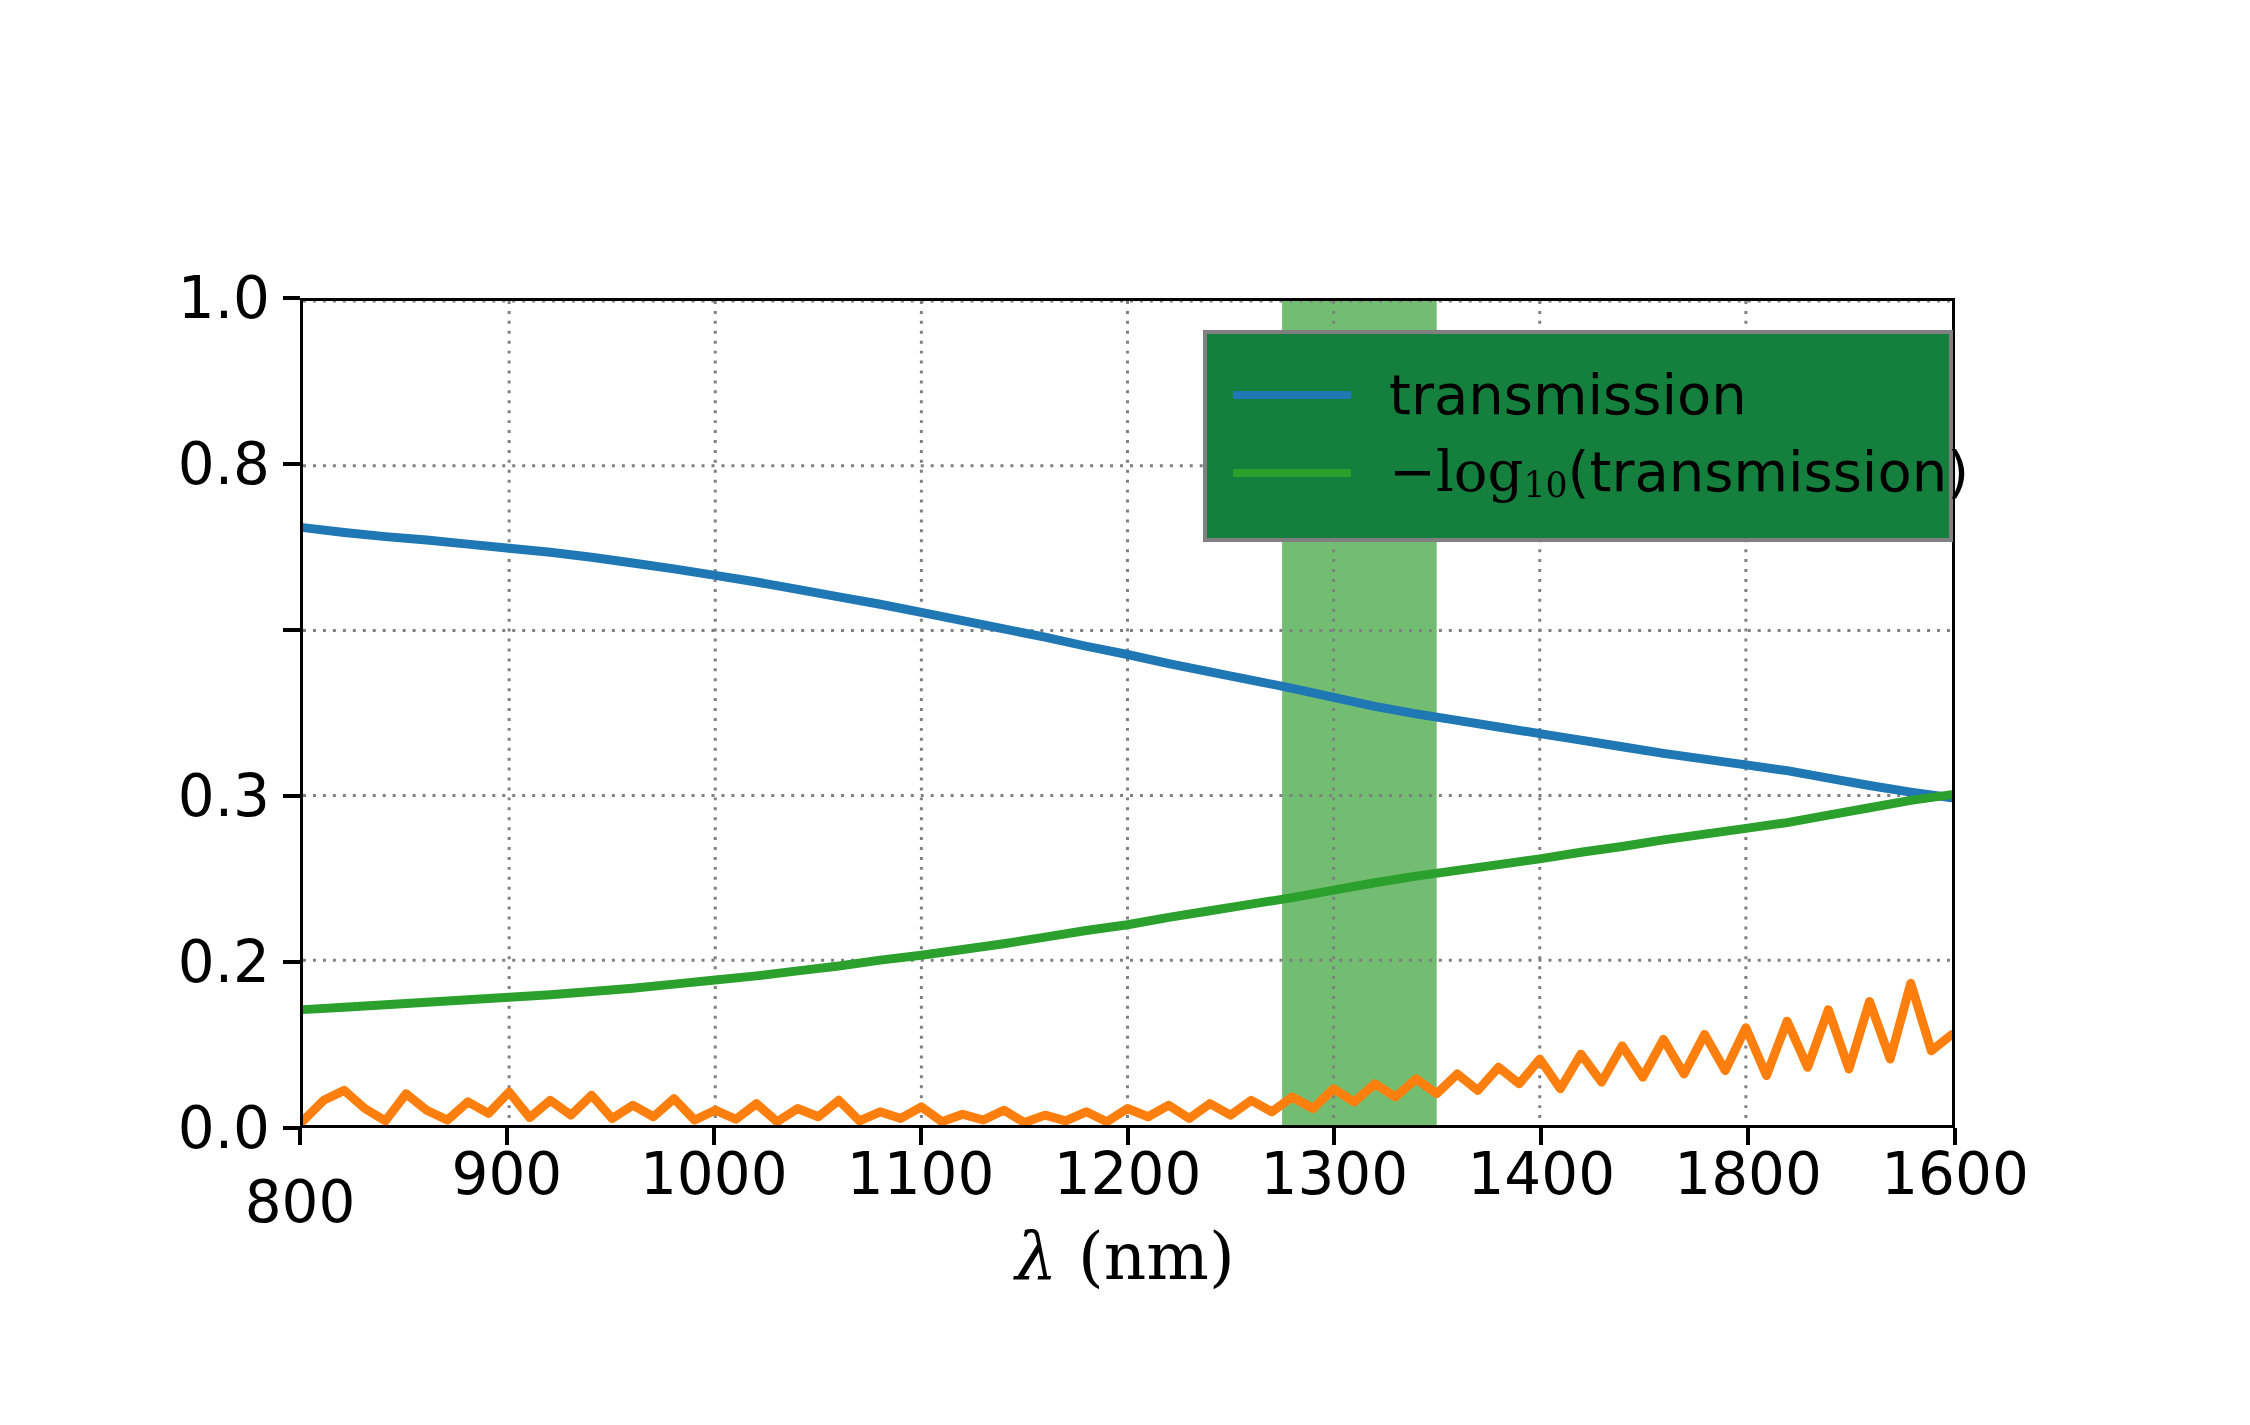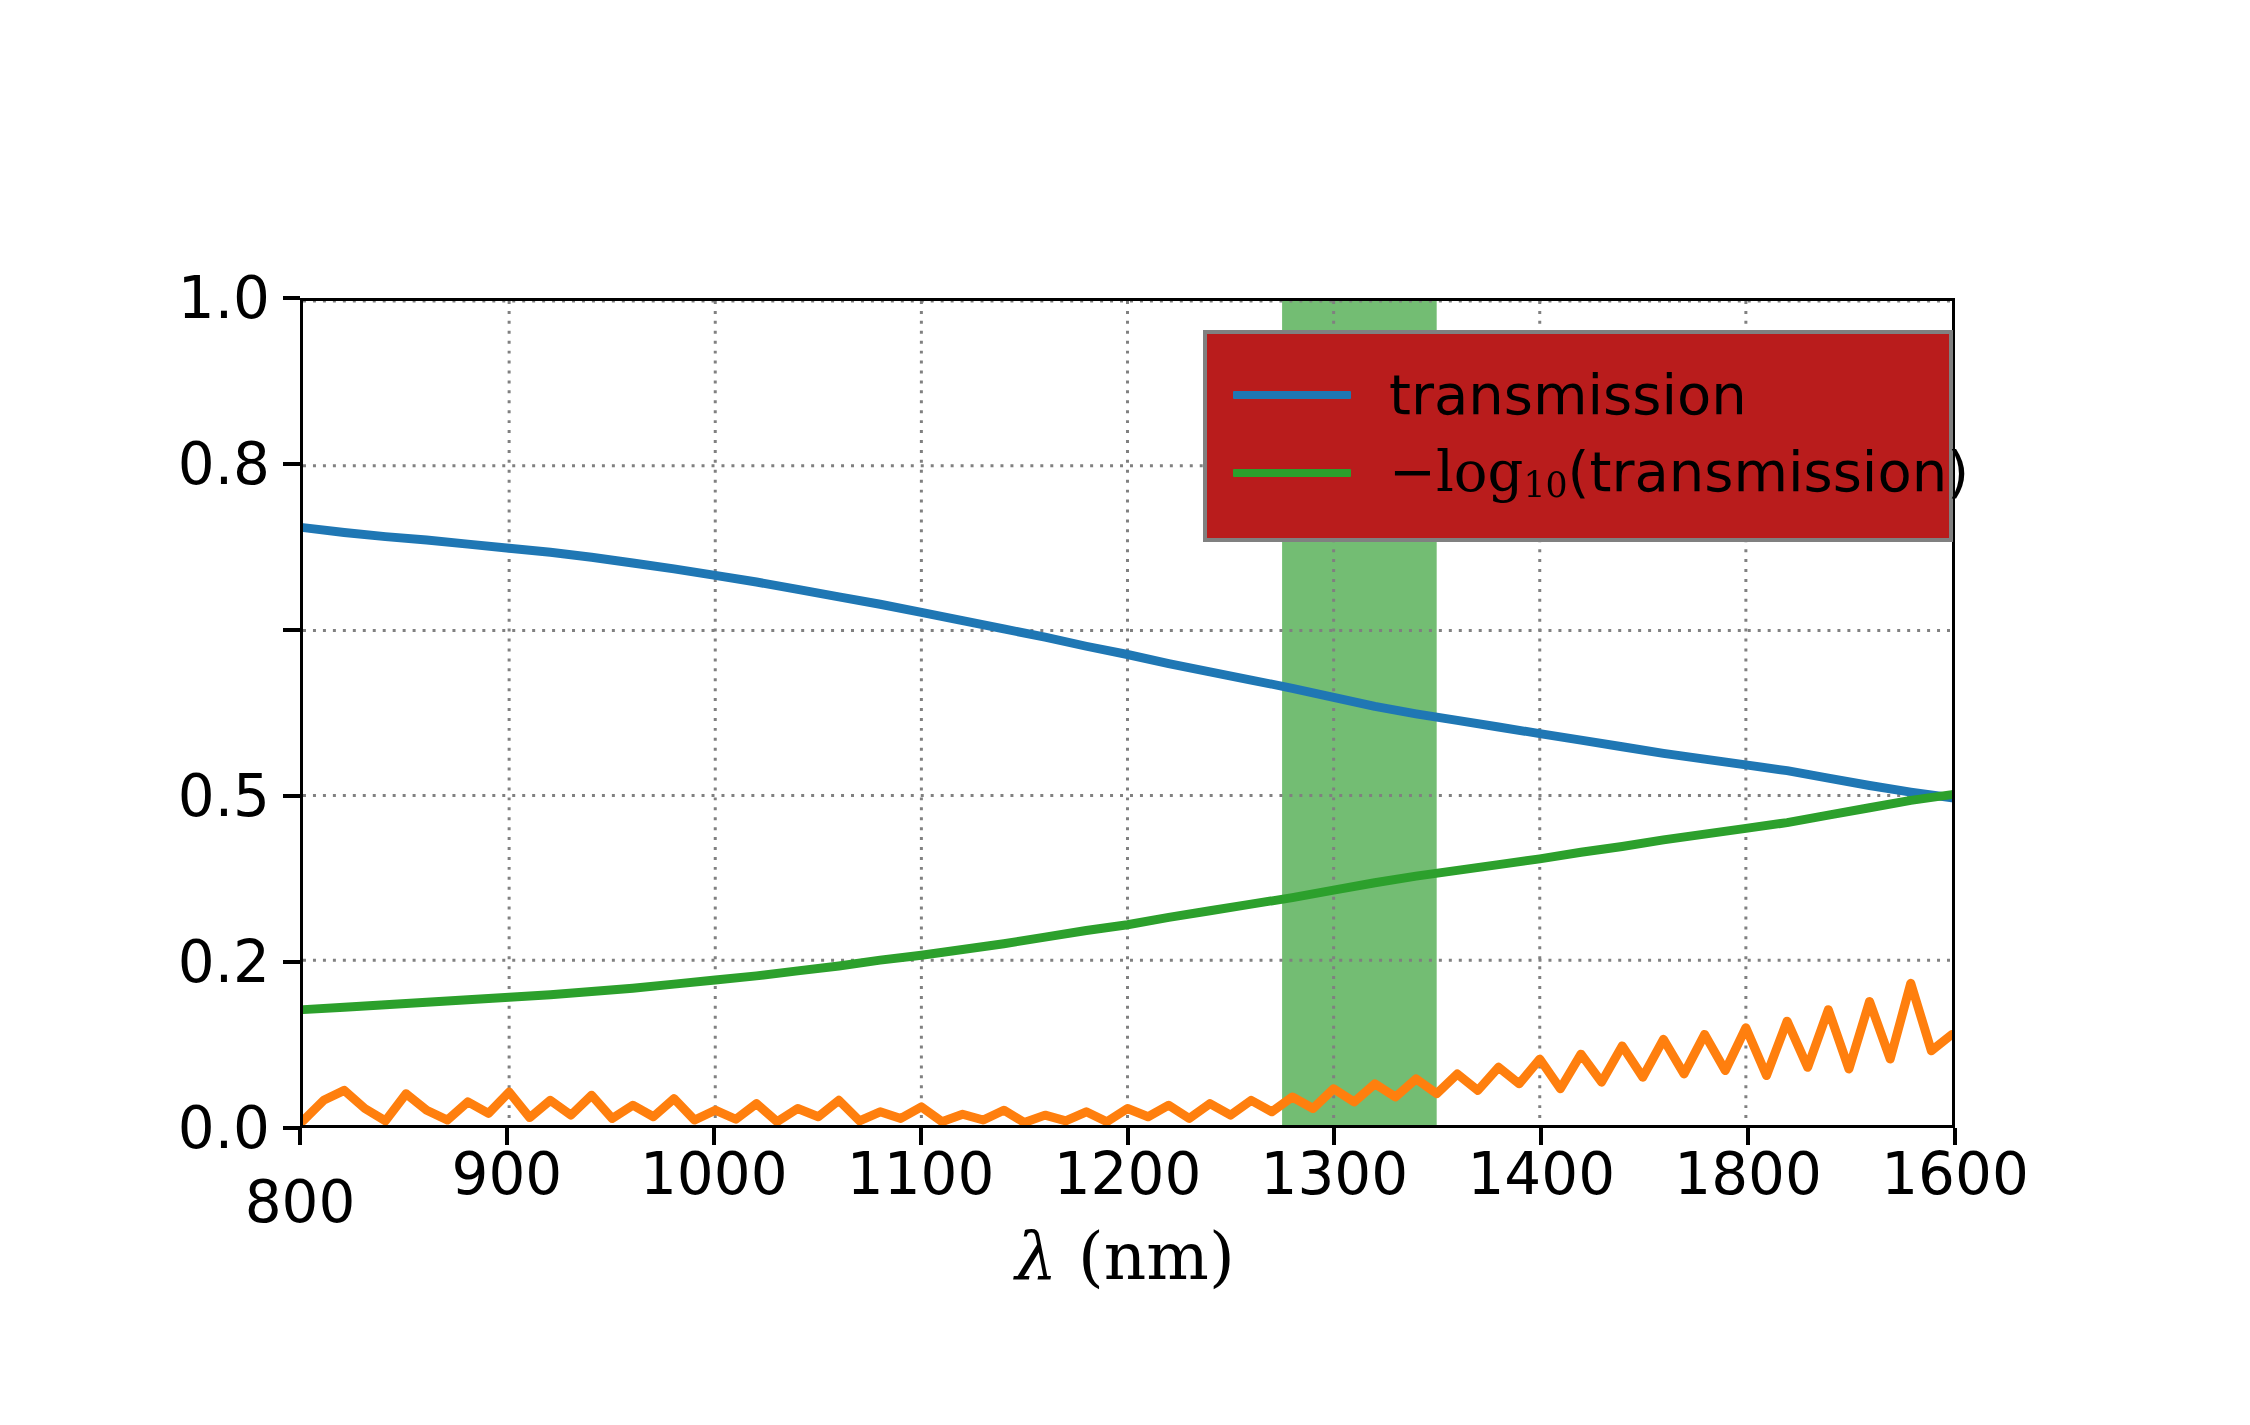--- a/index.html
+++ b/index.html
@@ -62,21 +62,21 @@
     font-family:"DejaVu Serif",serif;
   }
   #xlabel .lam{font-style:italic;font-family:"DejaVu Serif",serif;}
 
   
   #legend{
     position:absolute;
     left:1203px; top:330px;
     width:750px;
     border:4px solid #808080;
-    background:#b91c1c;
+    background:#15803d;
     box-sizing:border-box;
     padding:22px 26px 26px 26px;
   }
   .legend-row{
     display:flex;
     align-items:center;
     height:78px;
   }
   .legend-swatch{
     width:118px;height:8px;
@@ -144,21 +144,21 @@
     <div class="legend-row">
       <span class="legend-swatch" id="sw2" style="background: rgb(44, 160, 44);"></span>
       <span class="legend-text mathlabel" id="mathleg">−log<sub>10</sub><span class="mi">(transmission)</span></span>
     </div>
   </div>
 
 <div class="ytick-label" style="top: 1128px;">0.0</div>
     <div class="tickmark-y" style="top: 1128px;"></div>
     <div class="ytick-label" style="top: 962px;">0.2</div>
     <div class="tickmark-y" style="top: 962px;"></div>
-    <div class="ytick-label" style="top: 796px;">0.5</div>
+    <div class="ytick-label" style="top: 796px;">0.3</div>
     <div class="tickmark-y" style="top: 796px;"></div>
     <div class="tickmark-y" style="top: 630px;"></div>
     <div class="ytick-label" style="top: 464px;">0.8</div>
     <div class="tickmark-y" style="top: 464px;"></div>
     <div class="ytick-label" style="top: 298px;">1.0</div>
     <div class="tickmark-y" style="top: 298px;"></div>
     <div class="xtick-label" style="left: 300px; margin-top: 28px;">800</div>
     <div class="tickmark-x" style="left: 300px;"></div>
     <div class="xtick-label" style="left: 506.875px;">900</div>
     <div class="tickmark-x" style="left: 506.875px;"></div>

